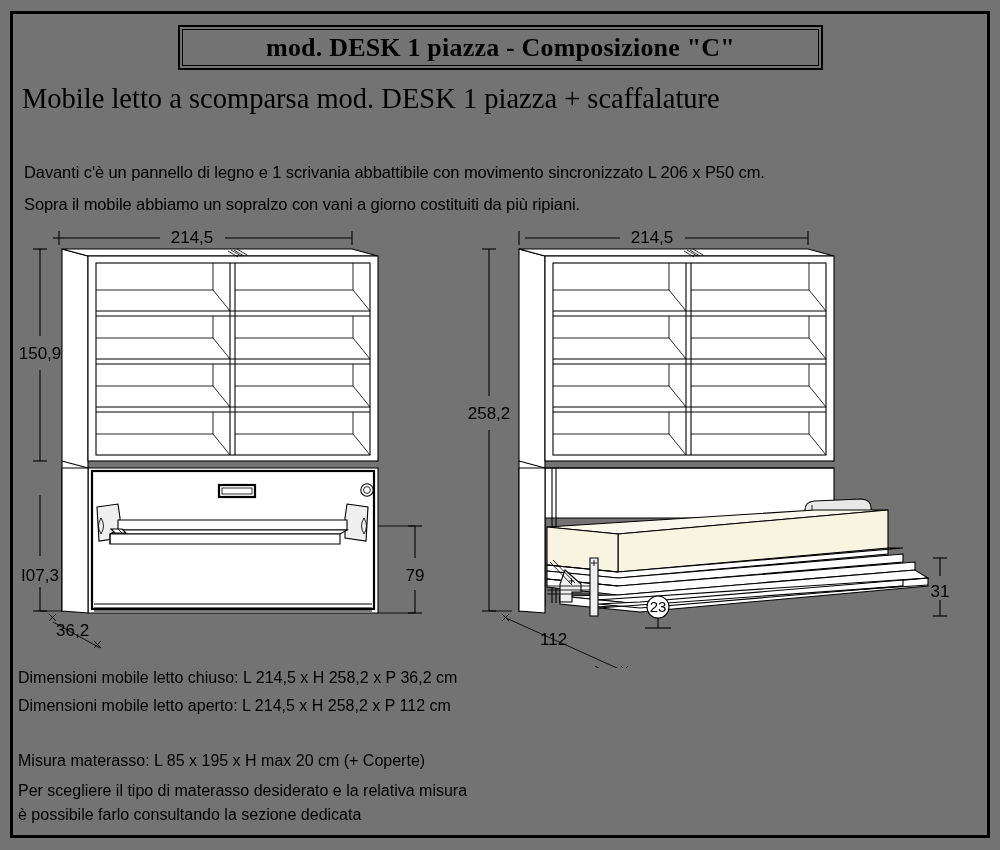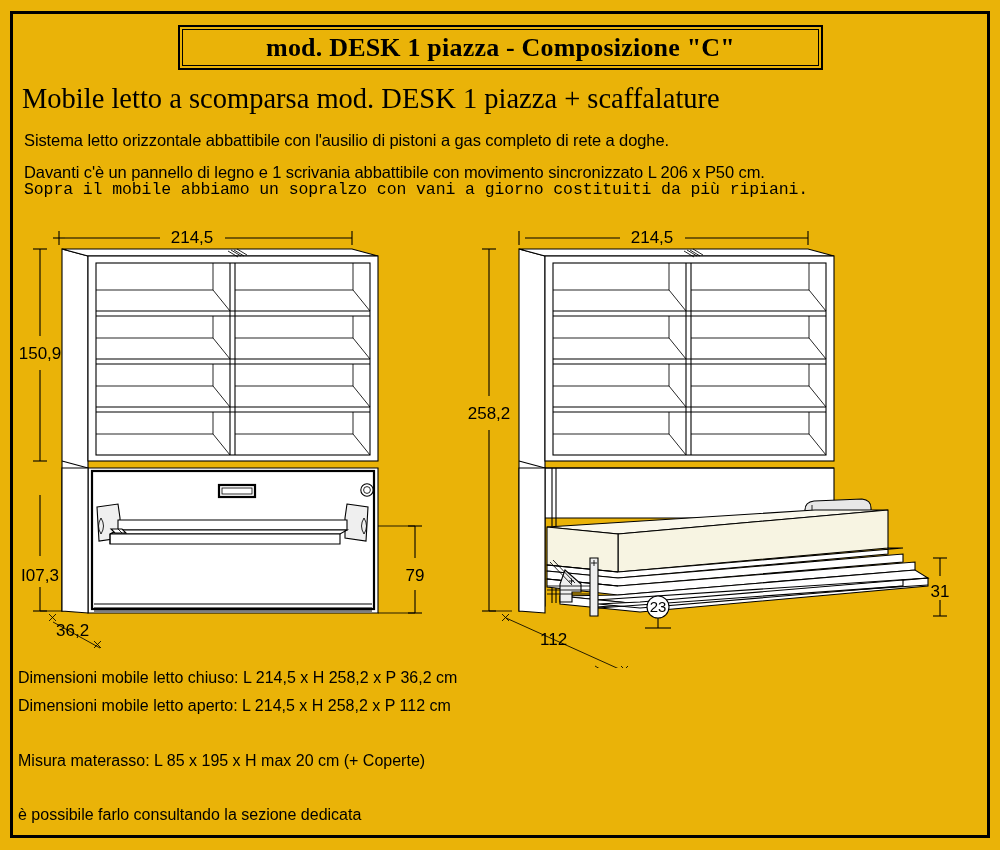--- a/index.html
+++ b/index.html
@@ -1,39 +1,39 @@
 <!DOCTYPE html>
 <html><head>
 <meta charset="utf-8">
 <style>
   html,body{margin:0;padding:0;background:#ffffff;}
   body{width:1000px;height:850px;overflow:hidden;
        font-family:"Liberation Sans",sans-serif;color:#000;}
-  #page{position:relative;width:1000px;height:850px;background:#eab308;}
+  #page{position:relative;width:1000px;height:850px;background:#737373;}
   #frame{position:absolute;left:10px;top:11px;width:980px;height:827px;
          border:3px solid #000;box-sizing:border-box;}
 
   
   #title-box{position:absolute;left:178px;top:25px;width:645px;height:45px;
              border:2px solid #000;box-sizing:border-box;
              display:flex;align-items:center;justify-content:center;}
   #title-box .inner{position:absolute;left:2px;top:2px;right:2px;bottom:2px;
              border:1px solid #000;box-sizing:border-box;pointer-events:none;}
   #title-text{font-family:"Liberation Serif",serif;font-size:26px;font-weight:bold;
               letter-spacing:.2px;white-space:nowrap;z-index:2;}
 
   
   #headline{position:absolute;left:22px;top:83px;width:940px;
             font-family:"Liberation Serif",serif;font-size:28.5px;
             font-weight:normal;white-space:nowrap;}
   .desc{position:absolute;left:24px;font-family:"Liberation Sans",sans-serif;
         font-size:16.5px;white-space:nowrap;letter-spacing:-0.1px;}
   #desc1{top:131px;}
   #desc2{top:163px;}
-  #desc3{top:180px;font-family:Liberation Mono, monospace;}
+  #desc3{top:195px;}
 
   
   #drawing{position:absolute;left:0;top:218px;width:1000px;height:450px;}
 
   
   .spec{position:absolute;left:18px;font-family:"Liberation Sans",sans-serif;
         font-size:16px;white-space:nowrap;}
   #spec1{top:669px;}
   #spec2{top:697px;text-align:center;}
   #spec3{top:728px;}
@@ -49,21 +49,20 @@
 <div id="page">
   <div id="frame"></div>
 
   <div id="title-box">
     <div class="inner"></div>
     <div id="title-text">mod. DESK 1 piazza  - Composizione "C"</div>
   </div>
 
   <div id="headline">Mobile letto a scomparsa mod. DESK 1 piazza + scaffalature</div>
 
-  <div class="desc" id="desc1">Sistema letto orizzontale abbattibile con l'ausilio di pistoni a gas completo di rete a doghe.</div>
   <div class="desc" id="desc2">Davanti c'è un pannello di legno e 1 scrivania abbattibile con movimento sincronizzato L 206 x P50 cm.</div>
   <div class="desc" id="desc3">Sopra il mobile abbiamo un sopralzo con vani a giorno costituiti da più ripiani.</div>
 
   <svg id="drawing" viewBox="0 0 1000 450">
     <defs>
       <style>
         .ln{fill:none;stroke:#000;stroke-width:1.1;}
         .ln-thin{fill:none;stroke:#000;stroke-width:0.85;}
         .ln-thick{fill:none;stroke:#000;stroke-width:2.2;}
         .dim{fill:none;stroke:#000;stroke-width:1.1;}
@@ -374,14 +373,15 @@
     </g>
 
     <g>
       <line class="ln-thin" x1="595" y1="448" x2="628" y2="468"></line>
     </g>
   </svg>
 
   <div class="spec" id="spec1">Dimensioni mobile letto chiuso: L 214,5 x H 258,2 x P 36,2 cm</div>
   <div class="spec" id="spec2">Dimensioni mobile letto aperto: L 214,5 x H 258,2 x P 112 cm</div>
   <div class="spec" id="spec4">Misura materasso: L 85 x 195 x H max 20 cm (+ Coperte)</div>
+  <div class="spec" id="spec5">Per scegliere il tipo di materasso desiderato e la relativa misura</div>
   <div class="spec" id="spec6">è possibile farlo consultando la sezione dedicata</div>
 </div>
 
 </body></html>

